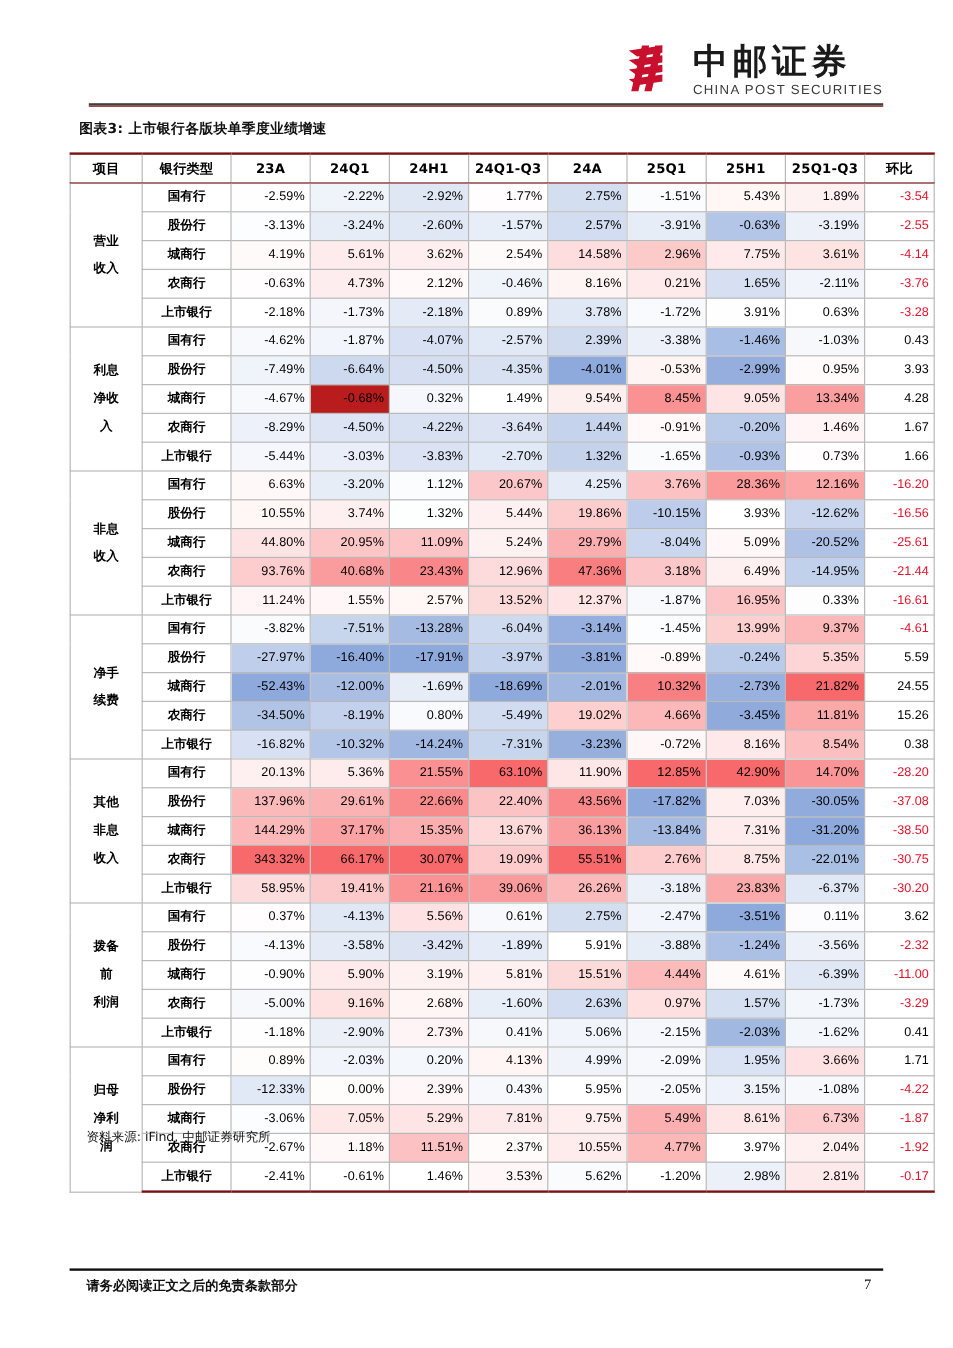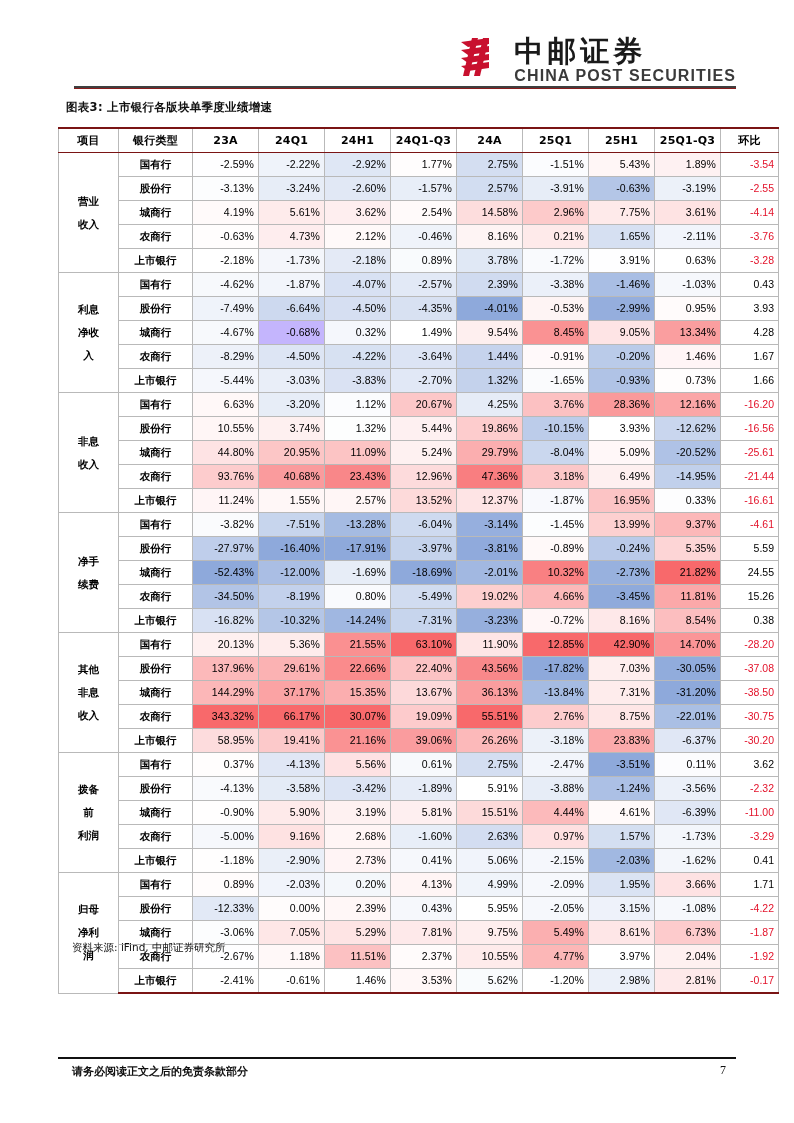--- a/index.html
+++ b/index.html
@@ -25,22 +25,22 @@
   }
   .logo-mark { width:46px; height:42px; position:relative; flex:0 0 auto; }
   .logo-text-block { display:flex; flex-direction:column; align-items:flex-start; }
   .logo-cn {
     font-family:"DejaVu Sans","Liberation Sans",sans-serif;
     font-weight:bold; font-size:29px; line-height:31px;
     letter-spacing:4px; color:#1a1a1a;
   }
   .logo-en {
     font-family:"Liberation Sans","DejaVu Sans",sans-serif;
-    font-size:16px; line-height:13px; letter-spacing:1.1px;
-    color:#3a3a3a; margin-top:2px;font-weight:bold;
+    font-size:11px; line-height:13px; letter-spacing:1.1px;
+    color:#3a3a3a; margin-top:2px;
   }
 
   .rule-top {
     position:absolute; left:58px; right:58px; top:86px;
     height:3px; border-top:2px solid #3f3f3f; border-bottom:1px solid #8a1b1b;
   }
 
   
   .fig-title {
     position:absolute; left:66px; top:100px;
@@ -269,21 +269,21 @@
             <td class="num-cell" style="background: rgb(216, 225, 242);">-4.35%</td>
             <td class="num-cell" style="background: rgb(142, 169, 219);">-4.01%</td>
             <td class="num-cell" style="background: rgb(254, 244, 244);">-0.53%</td>
             <td class="num-cell" style="background: rgb(149, 174, 221);">-2.99%</td>
             <td class="num-cell" style="background: rgb(255, 251, 251);">0.95%</td>
             <td class="hb-cell">3.93</td>
           </tr>
           <tr>
             <td class="bank-cell">城商行</td>
             <td class="num-cell" style="background: rgb(247, 249, 252);">-4.67%</td>
-            <td class="num-cell" style="background: #c4b5fd;">-0.68%</td>
+            <td class="num-cell" style="background: #b91c1c;">-0.68%</td>
             <td class="num-cell" style="background: rgb(245, 247, 252);">0.32%</td>
             <td class="num-cell" style="background: rgb(255, 255, 255);">1.49%</td>
             <td class="num-cell" style="background: rgb(254, 239, 239);">9.54%</td>
             <td class="num-cell" style="background: rgb(250, 146, 147);">8.45%</td>
             <td class="num-cell" style="background: rgb(254, 228, 229);">9.05%</td>
             <td class="num-cell" style="background: rgb(250, 158, 159);">13.34%</td>
             <td class="hb-cell">4.28</td>
           </tr>
           <tr>
             <td class="bank-cell">农商行</td>

